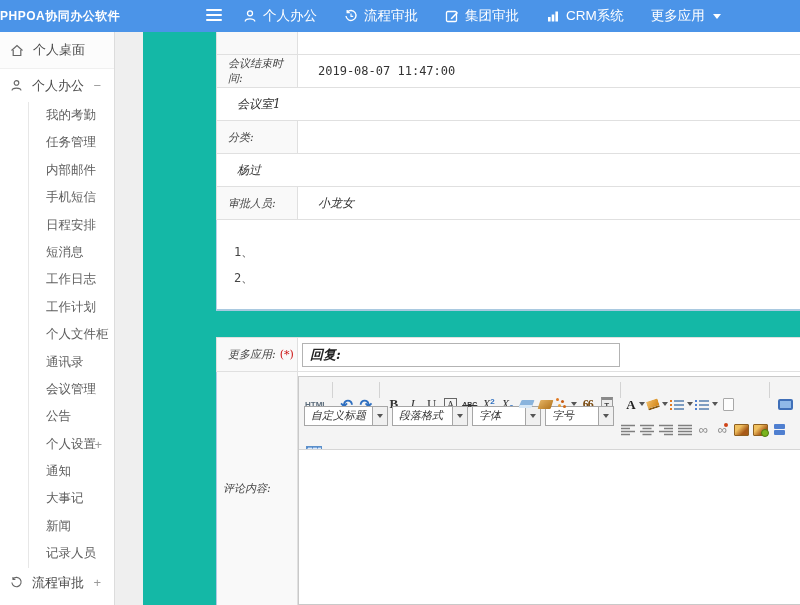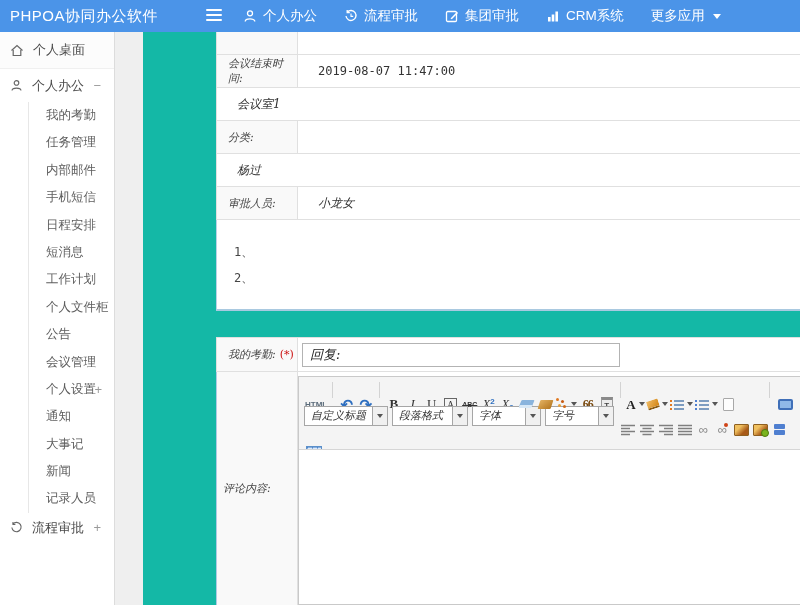--- a/index.html
+++ b/index.html
@@ -4,21 +4,21 @@
 <style>
   * { margin:0; padding:0; box-sizing:border-box; }
   html,body { background:#e8e8e8; }
   #app {
     position:relative; width:800px; height:605px; overflow:hidden;
     background:#efefef; font-family:"Liberation Sans", sans-serif; color:#333;
   }
   
   .navbar { position:absolute; top:0; left:0; width:800px; height:32px;
     background:#4b94e8; color:#fff; display:flex; align-items:center; z-index:5; }
-  .nav-title { margin-left:10px; font-size:15px; font-weight:normal; letter-spacing:.5px; white-space:nowrap; }
+  .nav-title { font-size:12px; font-weight:bold; letter-spacing:.5px; white-space:nowrap; }
   .burger { position:absolute; left:206px; top:9px; width:16px; cursor:pointer; }
   .burger i { display:block; height:2px; background:#fff; margin-bottom:3px; border-radius:1px; }
   .nav-menu { position:absolute; left:243px; top:0; height:32px; display:flex; align-items:center; gap:27px; }
   .nav-item { display:flex; align-items:center; gap:6px; font-size:13.5px; cursor:pointer; white-space:nowrap; }
   .nav-item svg { display:block; }
   .caret-down { width:0; height:0; border-left:4px solid transparent; border-right:4px solid transparent; border-top:5px solid #fff; margin-left:2px; }
   
   .sidebar { position:absolute; top:32px; left:0; width:115px; bottom:0;
     background:#fff; border-right:1px solid #dcdcdc; }
   .side-top { position:relative; display:flex; align-items:center; gap:9px; padding-left:10px;
@@ -46,21 +46,21 @@
   .mono { font-family:"DejaVu Sans Mono", monospace; font-style:normal; }
   .content-box { height:91px; background:#fff; border-left:1px solid #b9d2e6;
     border-bottom:2px solid #a9c9e0; padding:19px 0 0 17px;
     font-family:"DejaVu Sans Mono", monospace; font-size:12px; color:#444; line-height:26px; }
   
   .panel2 { top:305px; bottom:0; }
   .subject-row { display:flex; height:35px; border:1px solid #e0e0e0; border-right:none; background:#fff; }
   .subject-row .tlabel { gap:4px; }
   .req { color:#cc1111; font-style:normal; font-size:11px; }
   .subject-input { margin:5px 0 0 4px; width:318px; height:24px; border:1px solid #b3b3b3; background:#fff;
-    padding:0 7px; font-size:13px; line-height:22px; font-weight:normal; color:#222; }
+    padding:0 7px; font-size:13px; line-height:22px; font-weight:bold; color:#222; }
   .content-row { display:flex; position:absolute; top:35px; bottom:0; left:0; right:0;
     border-left:1px solid #aecbe4; background:#fff; }
   .content-row .clabel { width:81px; flex:0 0 81px; background:#f9f9f9; border-right:1px solid #e0e0e0;
     display:flex; align-items:center; padding-left:6px; font-size:11px; color:#444; }
   .editor-wrap { flex:1; position:relative; }
   .editor { position:absolute; left:0; top:4px; width:530px; bottom:0;
     border:1px solid #c9c9c9; background:#f4f4f4; display:flex; flex-direction:column; }
   .tb-row { width:496px; display:flex; align-items:center; padding-left:5px; flex:0 0 auto; }
   .tb-row.r1 { height:26px; }
   .tb-row.r2 { height:25px; }
@@ -192,24 +192,26 @@
       <span>个人办公</span>
       <span class="toggle">−</span>
     </div>
     <ul class="side-sub">
       <li>我的考勤</li>
       <li>任务管理</li>
       <li>内部邮件</li>
       <li>手机短信</li>
       <li>日程安排</li>
       <li>短消息</li>
+      <li>工作日志</li>
       <li>工作计划</li>
       <li>个人文件柜</li>
+      <li>通讯录</li>
+      <li>会议管理</li>
       <li>公告</li>
-      <li>会议管理</li>
       <li><span>个人设置</span><span class="toggle">+</span></li>
       <li>通知</li>
       <li>大事记</li>
       <li>新闻</li>
       <li>记录人员</li>
     </ul>
     <div class="side-top flow">
       <span>
         <svg width="13" height="13" viewBox="0 0 14 14">
             <path d="M3.2 3.2 A5 5 0 1 1 2 7" fill="none" stroke="#666" stroke-width="1.2"></path>
@@ -248,21 +250,21 @@
       </div>
       <div class="content-box">
         <div>1、</div>
         <div>2、</div>
       </div>
     </div>
 
     <div class="panel panel2" style="bottom:0;">
       <div class="subject-row">
         <div class="tlabel hand">
-          <span>我的考勤:</span>
+          <span>更多应用:</span>
           <span class="req">(*)</span>
         </div>
         <div class="tvalue" style="padding-left:0; align-items:flex-start;">
           <div class="subject-input hand">回复:</div>
         </div>
       </div>
       <div class="content-row">
         <div class="clabel hand">评论内容:</div>
         <div class="editor-wrap">
           <div class="editor">

